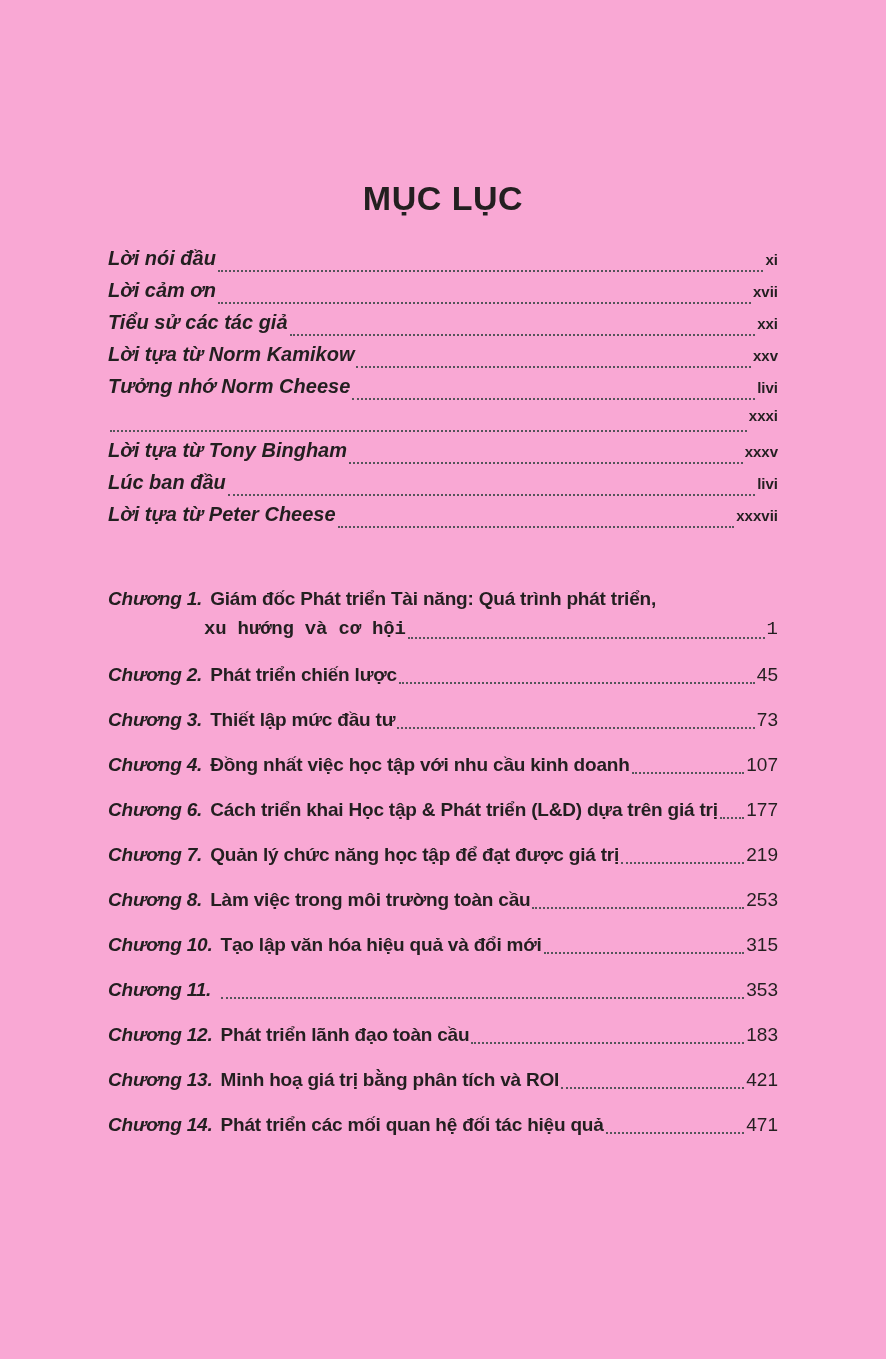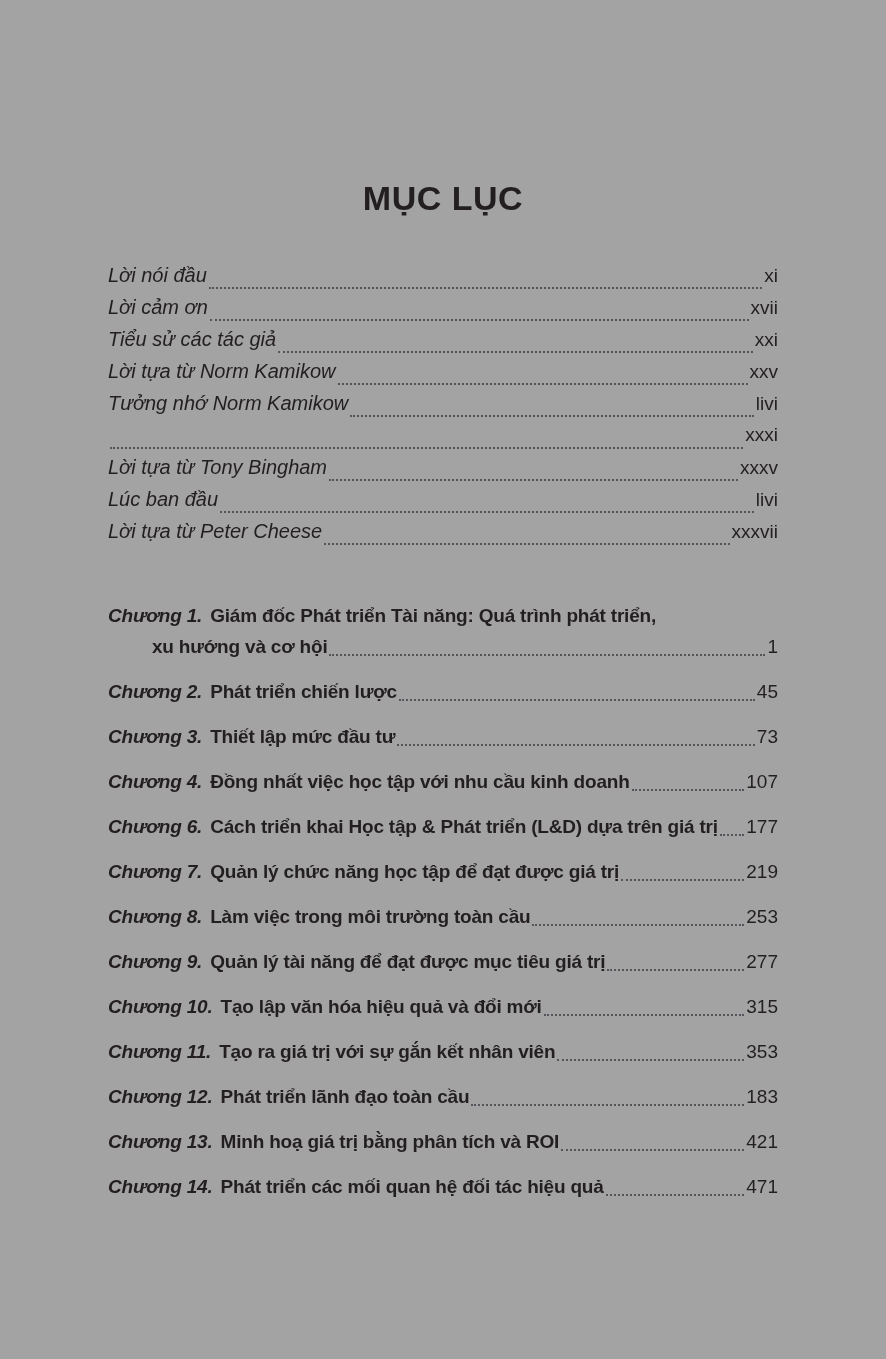--- a/index.html
+++ b/index.html
@@ -1,60 +1,60 @@
 <!DOCTYPE html>
 <html><head>
 <meta charset="utf-8">
 <style>
   * { margin: 0; padding: 0; box-sizing: border-box; }
   html, body { background: #ffffff; }
   .page {
     position: relative;
     width: 886px;
     height: 1359px;
-    background: #a3a3a3;
+    background: #f9a8d4;
     font-family: "Liberation Sans", "DejaVu Sans", sans-serif;
     color: #231f20;
     overflow: hidden;
   }
   .content {
     width: 670px;
     margin-left: 108px;
   }
   .toc-title {
     margin-top: 176px;
     text-align: center;
     font-size: 34px;
     line-height: 44px;
     font-weight: bold;
     letter-spacing: 0.5px;
     color: #231f20;
   }
   
-  .front-matter { margin-top: 44px; }
+  .front-matter { margin-top: 27px; font-weight: bold; }
   .fm-row {
     display: flex;
     align-items: baseline;
     height: 32px;
     font-size: 20px;
   }
   .fm-title {
     font-style: italic;
     white-space: nowrap;
     flex: 0 0 auto;
   }
   .leader {
     flex: 1 1 auto;
     min-width: 6px;
     align-self: flex-end;
     border-bottom: 2px dotted #55545a;
     margin: 0 2px 7px 2px;
   }
   .fm-page {
-    font-size: 19px;
+    font-size: 15px;
     white-space: nowrap;
     flex: 0 0 auto;
   }
   
   .chapters { margin-top: 48px; }
   .chapter { margin-bottom: 14px; }
   .ch-row {
     display: flex;
     align-items: baseline;
     line-height: 31px;
@@ -74,21 +74,21 @@
     white-space: nowrap;
     flex: 0 0 auto;
   }
   .ch-row .leader { margin-bottom: 6px; }
   .ch-page {
     font-weight: normal;
     letter-spacing: 0;
     white-space: nowrap;
     flex: 0 0 auto;
   }
-  .ch-cont { margin-left: 44px; }
+  .ch-cont { margin-left: 96px; font-family: Liberation Mono, monospace; }
 </style>
 </head>
 <body>
 
 <div class="page">
   <div class="content">
 
     <div class="toc-title">MỤC LỤC</div>
 
     <div class="front-matter">
@@ -106,21 +106,21 @@
         <span class="fm-title">Tiểu sử các tác giả</span>
         <span class="leader"></span>
         <span class="fm-page">xxi</span>
       </div>
       <div class="fm-row">
         <span class="fm-title">Lời tựa từ Norm Kamikow</span>
         <span class="leader"></span>
         <span class="fm-page">xxv</span>
       </div>
       <div class="fm-row">
-        <span class="fm-title">Tưởng nhớ Norm Kamikow</span>
+        <span class="fm-title">Tưởng nhớ Norm Cheese</span>
         <span class="leader"></span>
         <span class="fm-page">livi</span>
       </div>
       <div class="fm-row">
         <span class="leader"></span>
         <span class="fm-page">xxxi</span>
       </div>
       <div class="fm-row">
         <span class="fm-title">Lời tựa từ Tony Bingham</span>
         <span class="leader"></span>
@@ -200,42 +200,33 @@
 
       <div class="chapter">
         <div class="ch-row">
           <span class="ch-label">Chương 8.</span>
           <span class="ch-title">Làm việc trong môi trường toàn cầu</span>
           <span class="leader"></span>
           <span class="ch-page">253</span>
         </div>
       </div>
 
-      <div class="chapter">
-        <div class="ch-row">
-          <span class="ch-label">Chương 9.</span>
-          <span class="ch-title">Quản lý tài năng để đạt được mục tiêu giá trị</span>
-          <span class="leader"></span>
-          <span class="ch-page">277</span>
-        </div>
-      </div>
 
       <div class="chapter">
         <div class="ch-row">
           <span class="ch-label">Chương 10.</span>
           <span class="ch-title">Tạo lập văn hóa hiệu quả và đổi mới</span>
           <span class="leader"></span>
           <span class="ch-page">315</span>
         </div>
       </div>
 
       <div class="chapter">
         <div class="ch-row">
           <span class="ch-label">Chương 11.</span>
-          <span class="ch-title">Tạo ra giá trị với sự gắn kết nhân viên</span>
           <span class="leader"></span>
           <span class="ch-page">353</span>
         </div>
       </div>
 
       <div class="chapter">
         <div class="ch-row">
           <span class="ch-label">Chương 12.</span>
           <span class="ch-title">Phát triển lãnh đạo toàn cầu</span>
           <span class="leader"></span>

